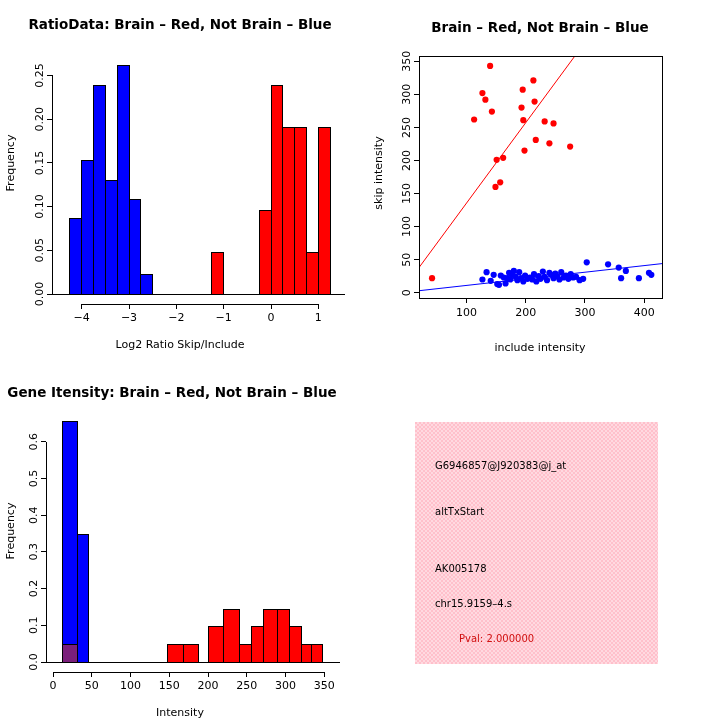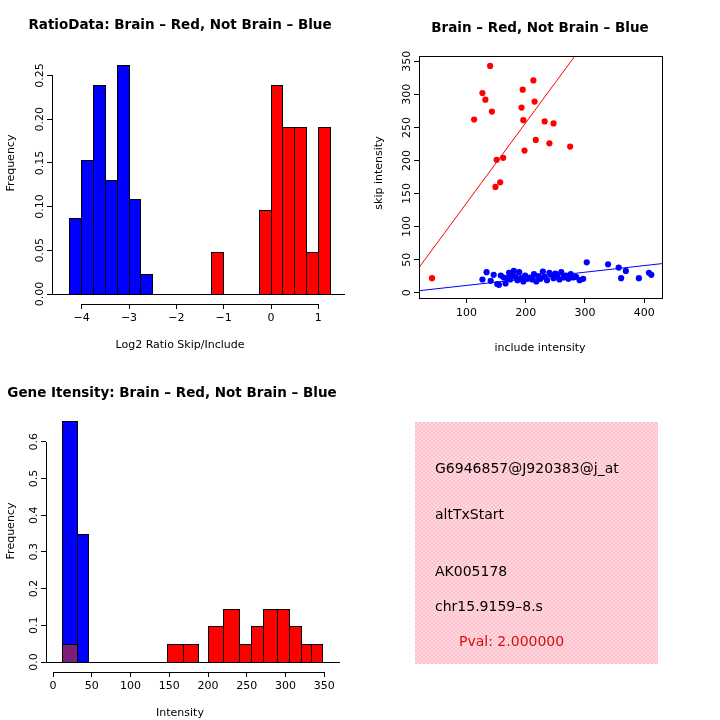--- a/index.html
+++ b/index.html
@@ -43,21 +43,21 @@
     background-image:
       linear-gradient(45deg, #ffd9e0 25%, transparent 25%, transparent 75%, #ffd9e0 75%),
       linear-gradient(45deg, #ffd9e0 25%, transparent 25%, transparent 75%, #ffd9e0 75%);
     background-size:4px 4px;
     background-position:0 0, 2px 2px;
   }
   .info-line{
     position:absolute;
     left:20px;
     font-family:"DejaVu Sans", sans-serif;
-    font-size:14px;
+    font-size:10px;
     color:#000;
     white-space:nowrap;
   }
   .info-line.pval{color:#d01010;margin-left:24px;}
 </style>
 </head>
 <body>
 
 <div id="root">
 
@@ -297,18 +297,18 @@
       <text class="axis-label" x="180" y="348" text-anchor="middle">Intensity</text>
       <text class="axis-label" x="14" y="163" text-anchor="middle" transform="rotate(-90 14 163)">Frequency</text>
     </svg>
   </div>
 
   <div class="panel" id="panel-info">
     <div id="info-box">
       <div class="info-line" style="top:38px">G6946857@J920383@j_at</div>
       <div class="info-line" style="top:84px">altTxStart</div>
       <div class="info-line" style="top:141px">AK005178</div>
-      <div class="info-line" style="top:176px">chr15.9159–8.s</div>
+      <div class="info-line" style="top:176px">chr15.9159–4.s</div>
       <div class="info-line pval" style="top:211px">Pval: 2.000000</div>
     </div>
   </div>
 
 </div>
 
 </body></html>

